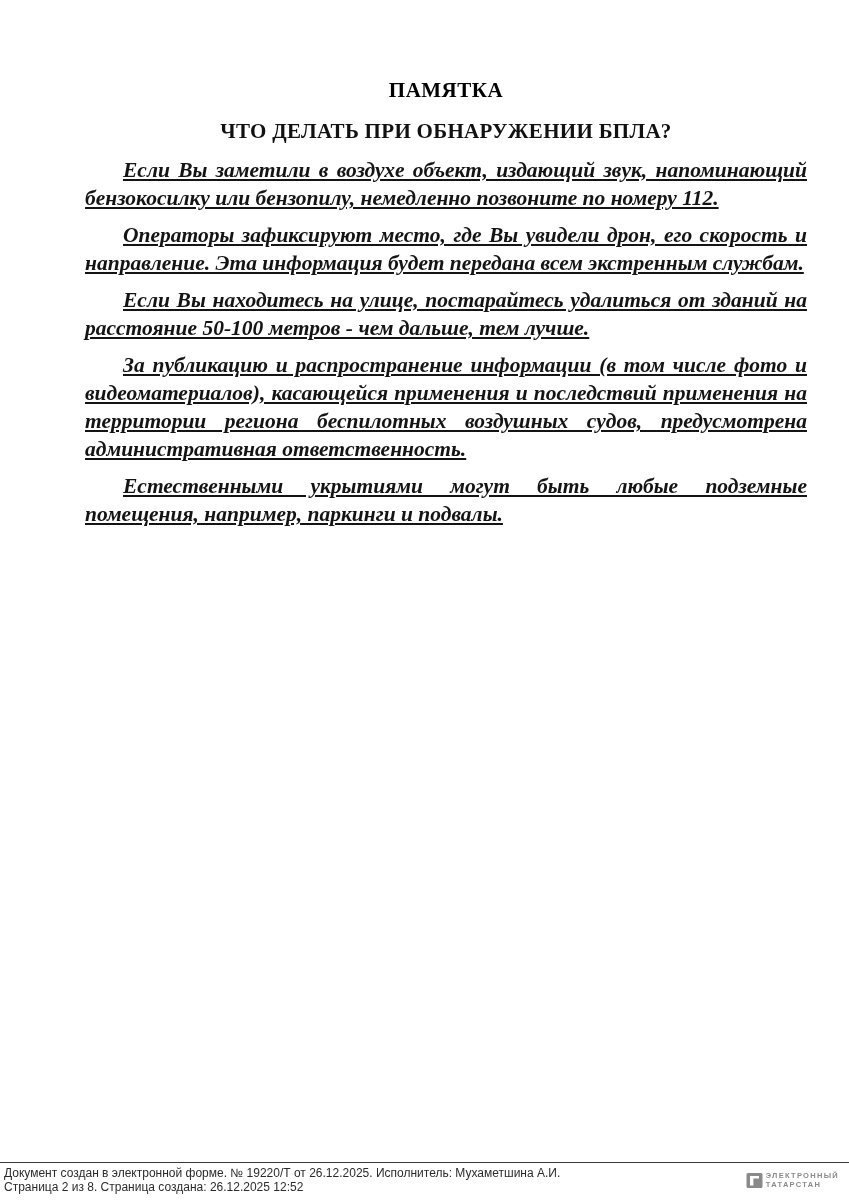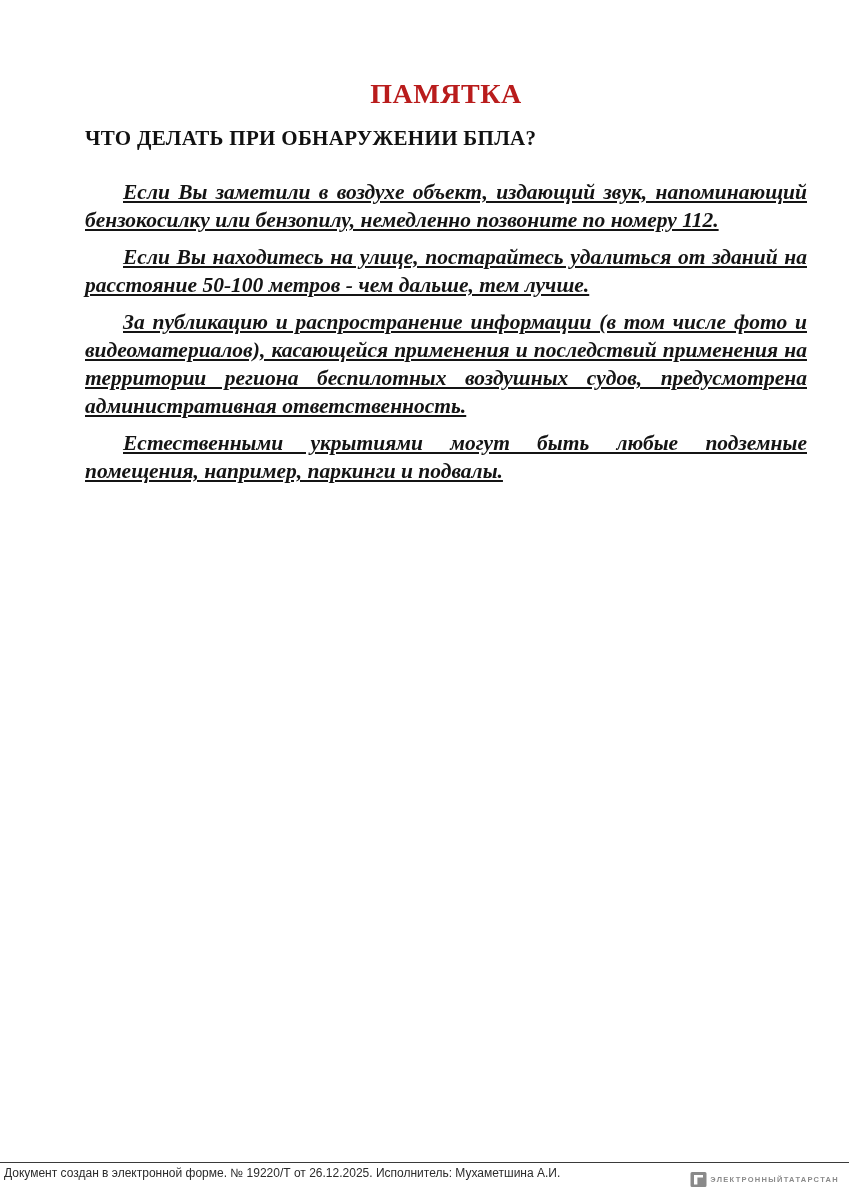--- a/index.html
+++ b/index.html
@@ -17,33 +17,33 @@
     background: #ffffff;
   }
   .content {
     position: absolute;
     top: 78px;
     left: 85px;
     width: 722px;
   }
   .doc-title {
     text-align: center;
-    font-size: 28px;
+    font-size: 21px;
     font-weight: bold;
-    color: #b91c1c;
+    color: #000000;
     letter-spacing: 0.5px;
     margin-bottom: 16px;
   }
   .doc-subtitle {
-    text-align: left;
+    text-align: center;
     font-size: 21px;
     font-weight: bold;
     color: #111111;
     letter-spacing: 0.3px;
-    margin-bottom: 27px;
+    margin-bottom: 12px;
   }
   .para {
     font-size: 21.5px;
     font-weight: bold;
     font-style: italic;
     color: #141414;
     line-height: 28px;
     text-align: justify;
     text-indent: 38px;
     margin-bottom: 9px;
@@ -74,48 +74,50 @@
     gap: 3px;
     color: #8a8a8a;
   }
   .logo-icon {
     width: 17px;
     height: 17px;
     display: inline-block;
   }
   .logo-text {
     display: flex;
-    flex-direction: row;
+    flex-direction: column;
     font-family: "Liberation Sans", sans-serif;
     font-size: 7.5px;
     font-weight: bold;
     letter-spacing: 1.3px;
     line-height: 9px;
     color: #8a8a8a;
   }
 </style>
 </head>
 <body>
 
 <div class="page">
 
   <div class="content">
     <div class="doc-title">ПАМЯТКА</div>
     <div class="doc-subtitle">ЧТО ДЕЛАТЬ ПРИ ОБНАРУЖЕНИИ БПЛА?</div>
 
     <p class="para">Если Вы заметили в воздухе объект, издающий звук, напоминающий бензокосилку или бензопилу, немедленно позвоните по номеру 112.</p>
+    <p class="para">Операторы зафиксируют место, где Вы увидели дрон, его скорость и направление. Эта информация будет передана всем экстренным службам.</p>
     <p class="para">Если Вы находитесь на улице, постарайтесь удалиться от зданий на расстояние 50-100 метров - чем дальше, тем лучше.</p>
     <p class="para">За публикацию и распространение информации (в том числе фото и видеоматериалов), касающейся применения и последствий применения на территории региона беспилотных воздушных судов, предусмотрена административная ответственность.</p>
     <p class="para">Естественными укрытиями могут быть любые подземные помещения, например, паркинги и подвалы.</p>
   </div>
 
   <div class="footer-rule"></div>
 
   <div class="footer-text">
     <div>Документ создан в электронной форме. № 19220/Т от 26.12.2025. Исполнитель: Мухаметшина А.И.</div>
+    <div>Страница 2 из 8. Страница создана: 26.12.2025 12:52</div>
   </div>
 
   <div class="logo">
     <span class="logo-icon">
       <svg width="17" height="17" viewBox="0 0 17 17" xmlns="http://www.w3.org/2000/svg">
         <path d="M2 1 h13 a1.5 1.5 0 0 1 1.5 1.5 v12 a1.5 1.5 0 0 1 -1.5 1.5 h-13 a1.5 1.5 0 0 1 -1.5 -1.5 v-12 A1.5 1.5 0 0 1 2 1 Z" fill="#8a8a8a"></path>
         <path d="M4 4 h9 v2.6 h-5.6 v7 H4 Z" fill="#ffffff"></path>
       </svg>
     </span>
     <span class="logo-text">

